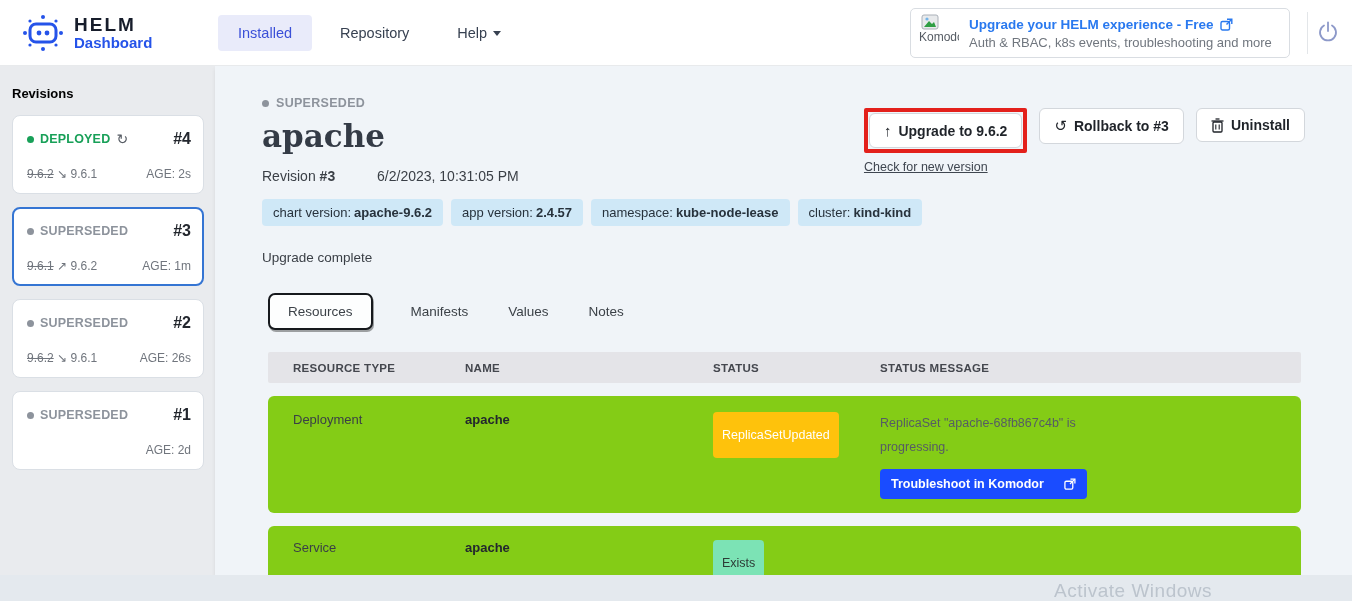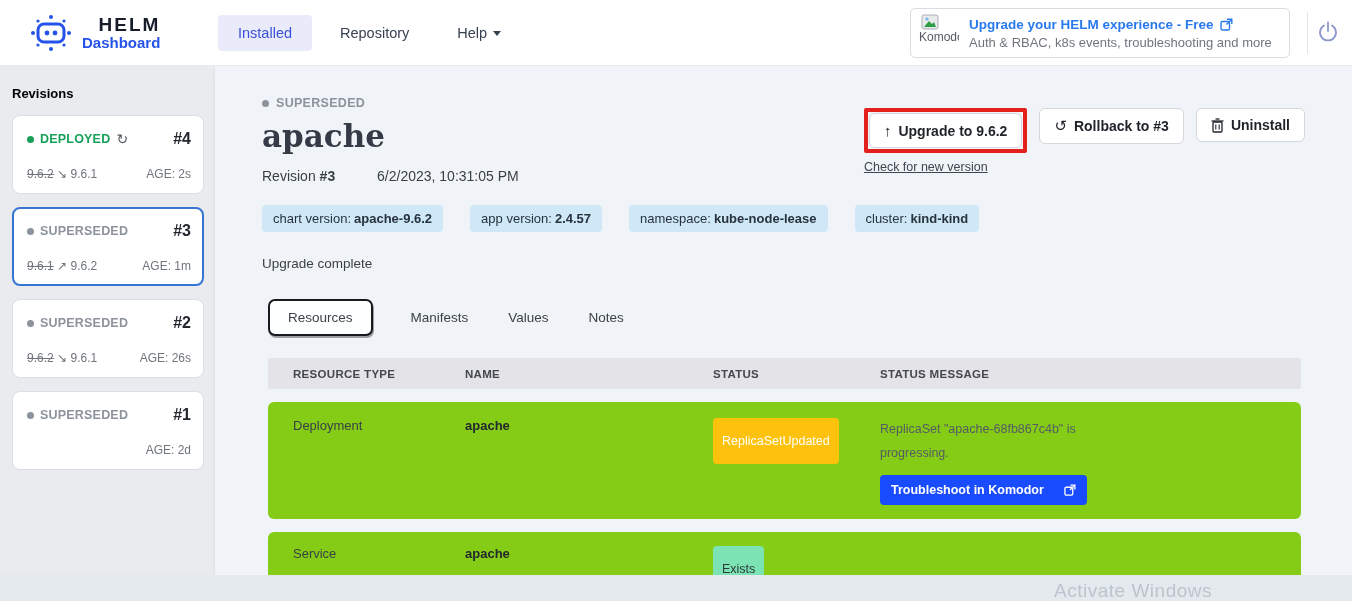--- a/index.html
+++ b/index.html
@@ -10,21 +10,21 @@
     position:relative;
     color:#3a3f46;
   }
 
   
   .topbar {
     position:absolute; top:0; left:0; width:1352px; height:66px;
     background:#ffffff; border-bottom:1px solid #e8eaec;
     display:flex; align-items:center; z-index:5;
   }
-  .logo { display:flex; align-items:center; gap:10px; padding-left:30px; width:200px;text-align:right; }
+  .logo { display:flex; align-items:center; gap:10px; padding-left:22px; width:200px; }
   .logo-text { line-height:1.05; }
   .logo-title { font-size:19px; font-weight:bold; letter-spacing:2px; color:#171d2b; }
   .logo-sub { font-size:15px; font-weight:bold; color:#2553e9; }
   .nav { display:flex; align-items:flex-end; gap:8px; margin-left:18px; }
   .nav-item {
     font-size:14.5px; color:#374151; padding:10px 20px; border-radius:4px;
     cursor:pointer; display:flex; align-items:center; gap:6px;
   }
   .nav-item.active { background:#e9ebfa; color:#3b50d8; }
   .caret { width:0; height:0; border-left:4px solid transparent; border-right:4px solid transparent; border-top:5px solid #374151; margin-top:2px; }
@@ -80,21 +80,21 @@
   .actions { position:absolute; top:42px; right:47px; display:flex; align-items:flex-start; gap:12px; }
   .btn {
     background:#fff; border:1px solid #d3d7dc; border-radius:6px;
     font-size:14px; font-weight:bold; color:#1f2329; padding:8px 14px;
     display:flex; align-items:center; gap:7px; cursor:pointer; white-space:nowrap;
   }
   .red-annot { border:4px solid #e3201b; padding:1px; border-radius:2px; }
   .arrow-glyph { font-weight:normal; font-size:15px; }
   .check-link { display:block; margin-top:7px; font-size:12.5px; color:#3f4650; text-decoration:underline; cursor:pointer; }
 
-  .badges { display:flex; gap:27px; margin-top:21px; }
+  .badges { display:flex; gap:8px; margin-top:15px; }
   .badge-chip { background:#cfe8f7; border-radius:4px; padding:6px 11px; font-size:13px; color:#27323c; cursor:default; }
   .badge-chip b { margin-left:3px; }
 
   .description { margin-top:24px; font-size:13.5px; color:#3a3f46; }
 
   .tabs { display:flex; align-items:center; gap:36px; margin-top:28px; margin-left:6px; }
   .tab { font-size:13.5px; color:#3c4248; padding:9px 2px; cursor:pointer; }
   .tab.active {
     border:2px solid #16191d; border-radius:7px; padding:9px 18px;
     box-shadow:1px 2px 0 rgba(0,0,0,.35); background:#fdfefe;

